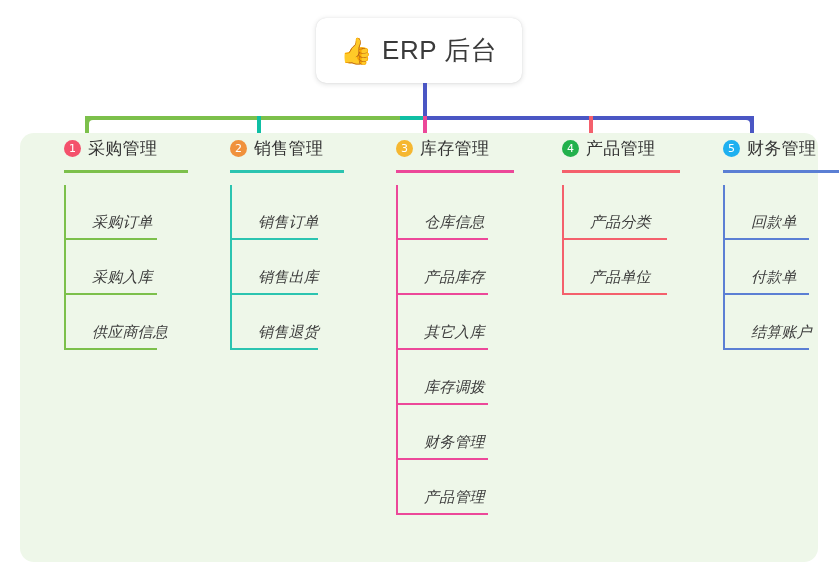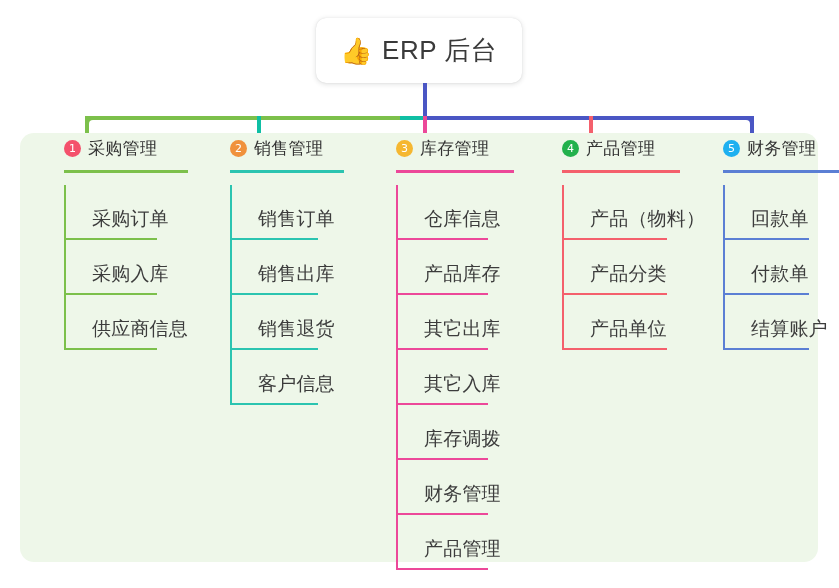--- a/index.html
+++ b/index.html
@@ -63,21 +63,21 @@
   }
   .col-title{font-size:17px;color:#333333;white-space:nowrap;letter-spacing:.3px;}
   .head-rule{position:absolute;left:22px;bottom:0;height:3px;}
 
   
   .leaves{position:relative;margin-top:12px;padding-left:22px;}
   .spine{position:absolute;left:22px;top:0;bottom:0;width:2px;}
   .leaf{position:relative;height:55px;box-sizing:border-box;}
   .leaf-text{
     position:absolute;left:28px;bottom:8px;
-    font-size:19px;color:#3c3c3c;white-space:nowrap;letter-spacing:.2px;
+    font-size:15px;color:#3c3c3c;white-space:nowrap;letter-spacing:.2px;font-style:italic;
   }
   .leaf-rule{position:absolute;left:0;bottom:0;height:2px;}
 </style>
 </head>
 <body>
 
 <div id="stage">
 
   <div class="root-card">
     <div class="root-inner">
@@ -139,24 +139,20 @@
               <div class="leaf-rule" style="width: 88px; background: rgb(43, 196, 176);"></div>
             </div>
             <div class="leaf">
               <span class="leaf-text">销售出库</span>
               <div class="leaf-rule" style="width: 88px; background: rgb(43, 196, 176);"></div>
             </div>
             <div class="leaf">
               <span class="leaf-text">销售退货</span>
               <div class="leaf-rule" style="width: 88px; background: rgb(43, 196, 176);"></div>
             </div>
-            <div class="leaf">
-              <span class="leaf-text">客户信息</span>
-              <div class="leaf-rule" style="width: 88px; background: rgb(43, 196, 176);"></div>
-            </div>
           </div>
         </div>
         <div class="col" style="left: 354px;">
           <div class="col-head">
             <div class="col-head-row">
               <span class="badge" style="background: rgb(245, 183, 49);">3</span>
               <span class="col-title">库存管理</span>
             </div>
             <div class="head-rule" style="width: 118px; background: rgb(236, 72, 153);"></div>
           </div>
@@ -164,24 +160,20 @@
             <div class="spine" style="background: rgb(236, 72, 153);"></div>
             <div class="leaf">
               <span class="leaf-text">仓库信息</span>
               <div class="leaf-rule" style="width: 92px; background: rgb(236, 72, 153);"></div>
             </div>
             <div class="leaf">
               <span class="leaf-text">产品库存</span>
               <div class="leaf-rule" style="width: 92px; background: rgb(236, 72, 153);"></div>
             </div>
             <div class="leaf">
-              <span class="leaf-text">其它出库</span>
-              <div class="leaf-rule" style="width: 92px; background: rgb(236, 72, 153);"></div>
-            </div>
-            <div class="leaf">
               <span class="leaf-text">其它入库</span>
               <div class="leaf-rule" style="width: 92px; background: rgb(236, 72, 153);"></div>
             </div>
             <div class="leaf">
               <span class="leaf-text">库存调拨</span>
               <div class="leaf-rule" style="width: 92px; background: rgb(236, 72, 153);"></div>
             </div>
             <div class="leaf">
               <span class="leaf-text">财务管理</span>
               <div class="leaf-rule" style="width: 92px; background: rgb(236, 72, 153);"></div>
@@ -196,24 +188,20 @@
           <div class="col-head">
             <div class="col-head-row">
               <span class="badge" style="background: rgb(34, 177, 76);">4</span>
               <span class="col-title">产品管理</span>
             </div>
             <div class="head-rule" style="width: 118px; background: rgb(244, 96, 108);"></div>
           </div>
           <div class="leaves">
             <div class="spine" style="background: rgb(244, 96, 108);"></div>
             <div class="leaf">
-              <span class="leaf-text">产品（物料）</span>
-              <div class="leaf-rule" style="width: 105px; background: rgb(244, 96, 108);"></div>
-            </div>
-            <div class="leaf">
               <span class="leaf-text">产品分类</span>
               <div class="leaf-rule" style="width: 105px; background: rgb(244, 96, 108);"></div>
             </div>
             <div class="leaf">
               <span class="leaf-text">产品单位</span>
               <div class="leaf-rule" style="width: 105px; background: rgb(244, 96, 108);"></div>
             </div>
           </div>
         </div>
         <div class="col" style="left: 681px;">

